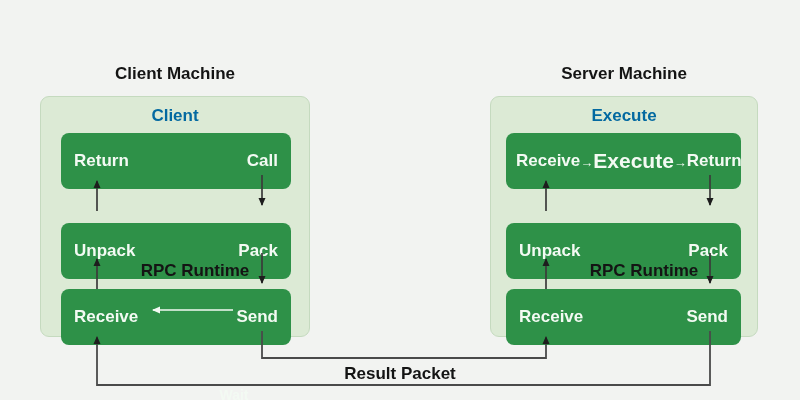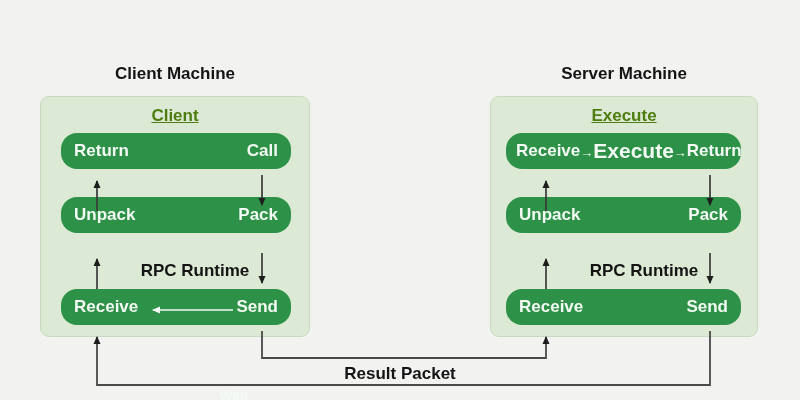--- a/index.html
+++ b/index.html
@@ -21,33 +21,33 @@
     position:absolute; top:63px; height:22px; line-height:22px;
     text-align:center; font-size:17px; font-weight:700; color:#141414;
   }
   .panel{
     position:absolute; top:96px; height:241px;
     background:#dcead5; border:1px solid #c5dabf; border-radius:9px;
     box-sizing:border-box;
   }
   .panel-title{
     position:absolute; top:9px; left:0; width:100%; text-align:center;
-    font-size:17px; font-weight:700; color:#4d7c0f;text-decoration:underline;
+    font-size:17px; font-weight:700; color:#0369a1;
   }
   .bar{
-    position:absolute; height:36px; background:#2e9148; border-radius:16px;
+    position:absolute; height:56px; background:#2e9148; border-radius:8px;
     color:#f3faf3; font-weight:700; font-size:17px;
     display:flex; align-items:center; justify-content:space-between;
     padding:0 13px; box-sizing:border-box;
   }
   .bar.exec{ justify-content:space-between; padding:0 10px; }
   .bar .mid-word{ font-size:21px; }
   .bar .flow-arrow{ font-size:13px; font-weight:400; position:relative; top:1px; }
   .bar-top{ top:36px; }
-  .bar-mid{ top:100px;gap:8px; }
+  .bar-mid{ top:126px;gap:8px; }
   .bar-bot{ top:192px; }
   .gap-label{
     position:absolute; left:0; width:100%; text-align:center;
     font-size:17px; font-weight:700; color:#141414; height:20px; line-height:20px;
   }
   .gap-stub{ top:86px; }
   .gap-runtime{ top:164px;margin-left:20px; }
   .wait-label{
     position:absolute; left:163px; top:290px; width:60px; text-align:center;
     font-size:14px; font-weight:700; color:#f3faf3;

